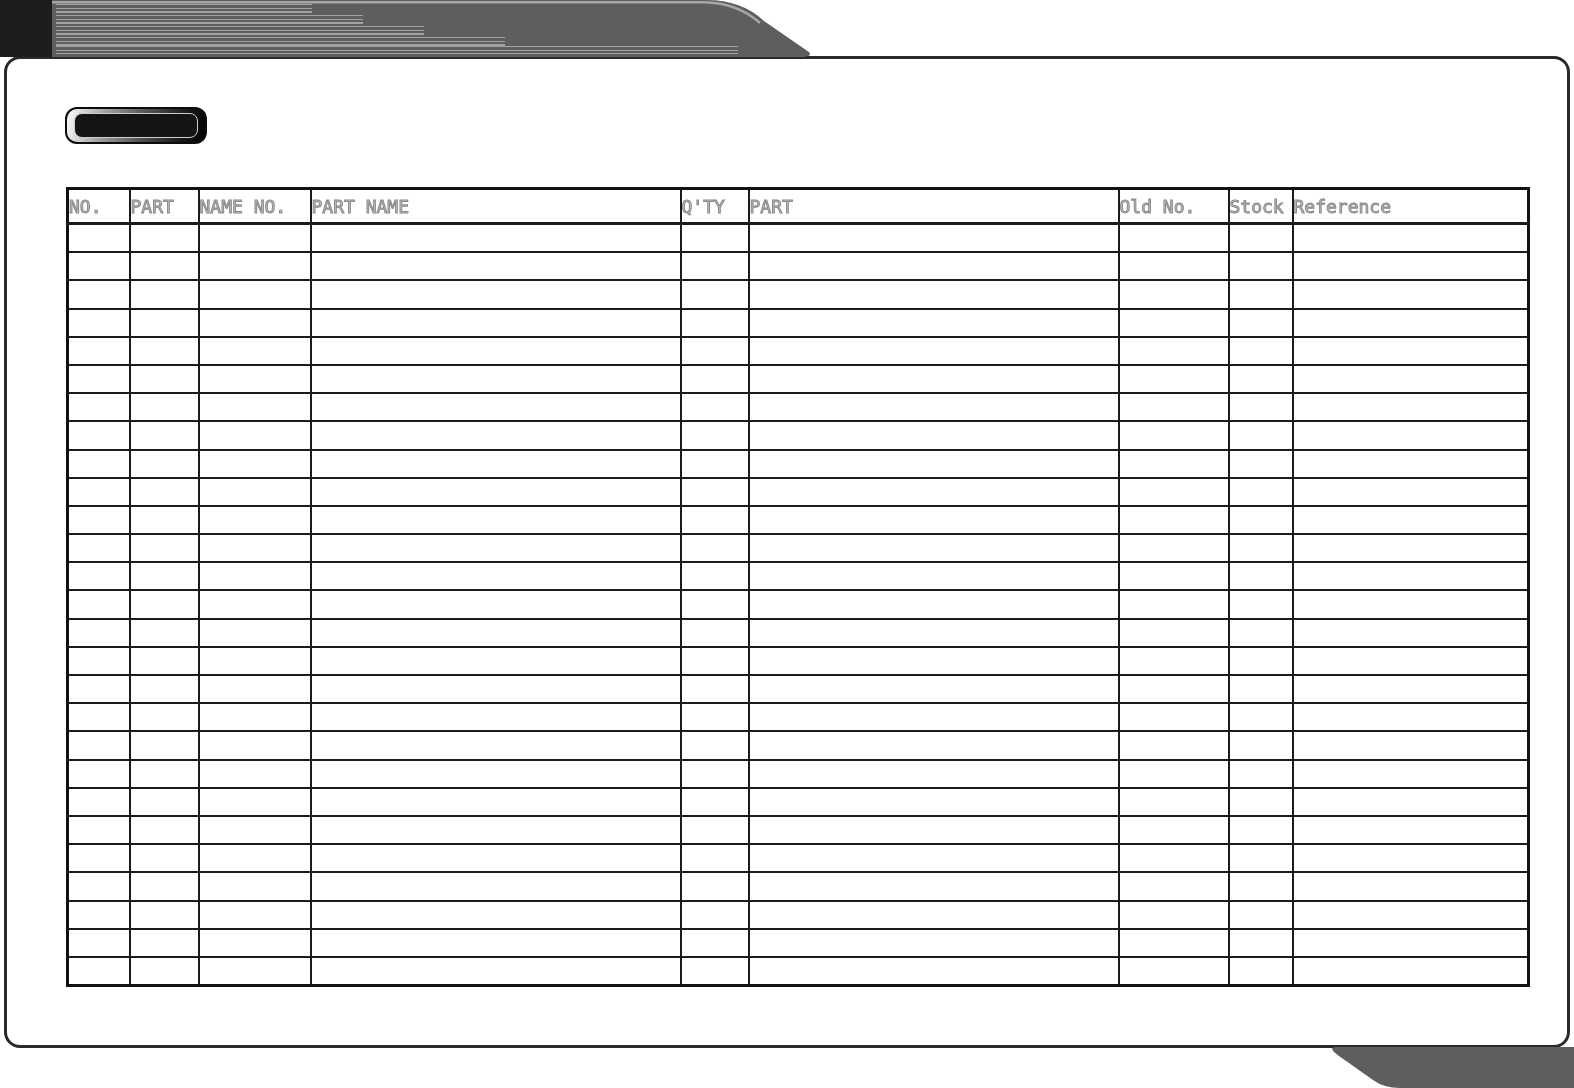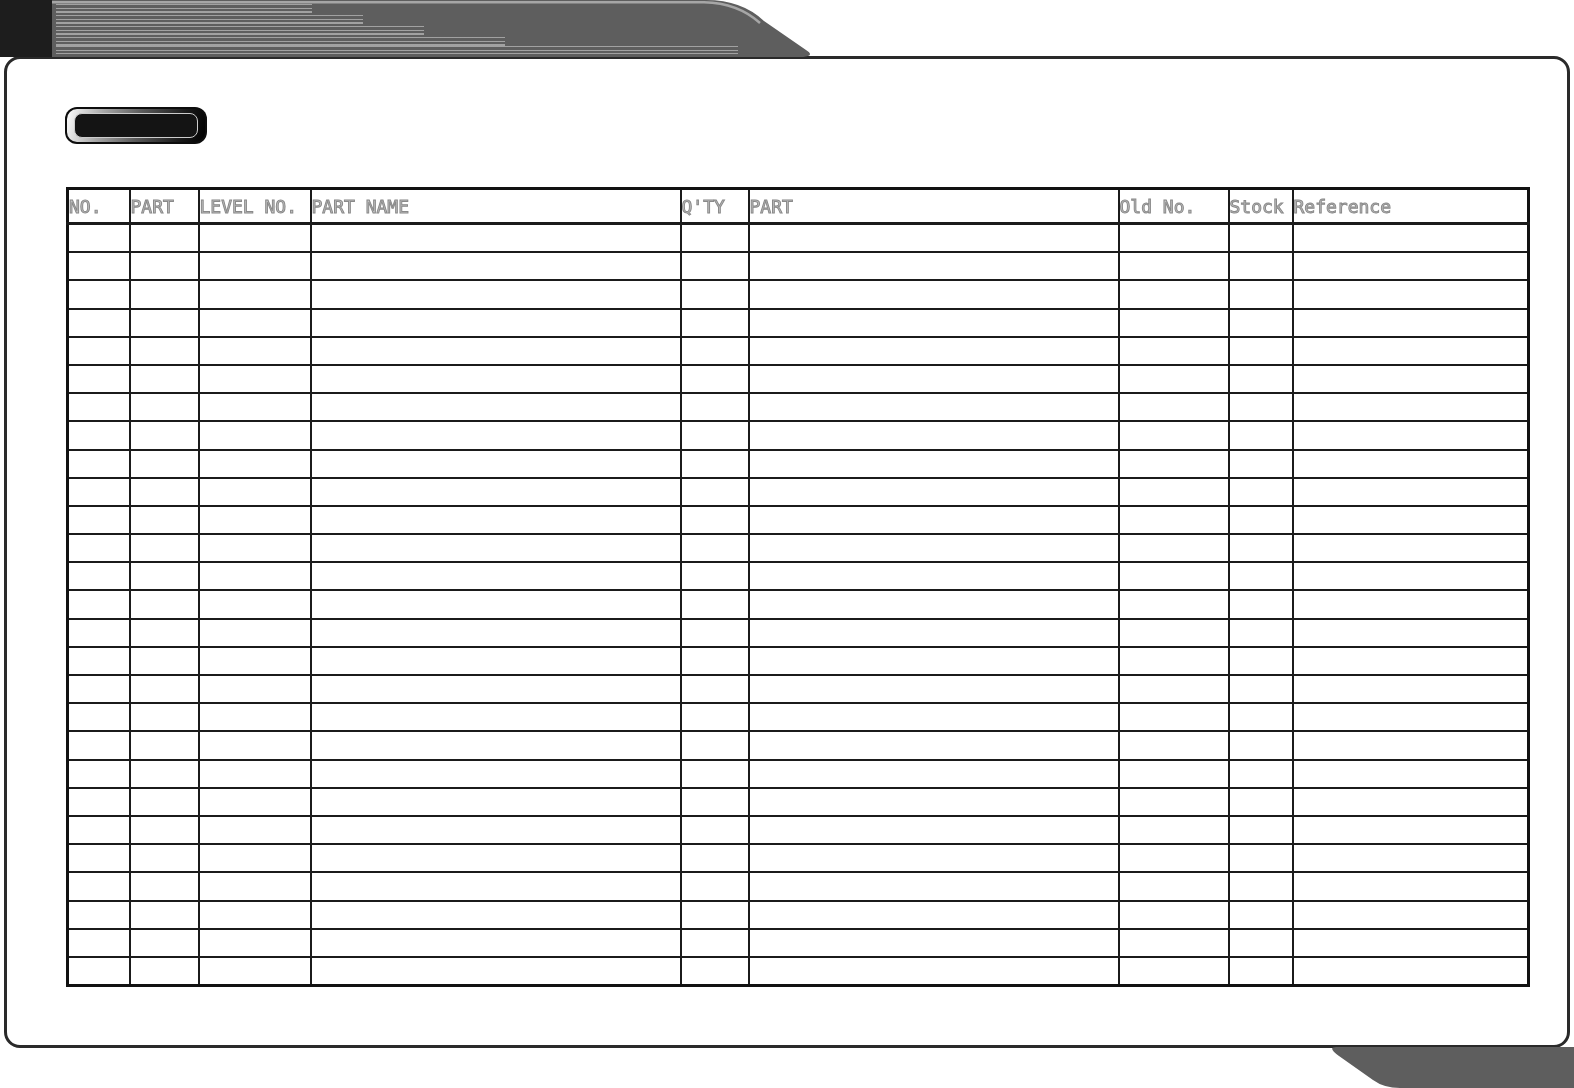--- a/index.html
+++ b/index.html
@@ -152,21 +152,21 @@
         <col style="width: 68px;">
         <col style="width: 370px;">
         <col style="width: 110px;">
         <col style="width: 64px;">
         <col style="width: 236px;">
       </colgroup>
     <thead>
       <tr>
           <th>NO.</th>
           <th>PART</th>
-          <th>LEVEL NO.</th>
+          <th>NAME NO.</th>
           <th>PART NAME</th>
           <th>Q'TY</th>
           <th>PART</th>
           <th>Old No.</th>
           <th>Stock</th>
           <th>Reference</th>
         </tr>
     </thead>
     <tbody>
         <tr>

